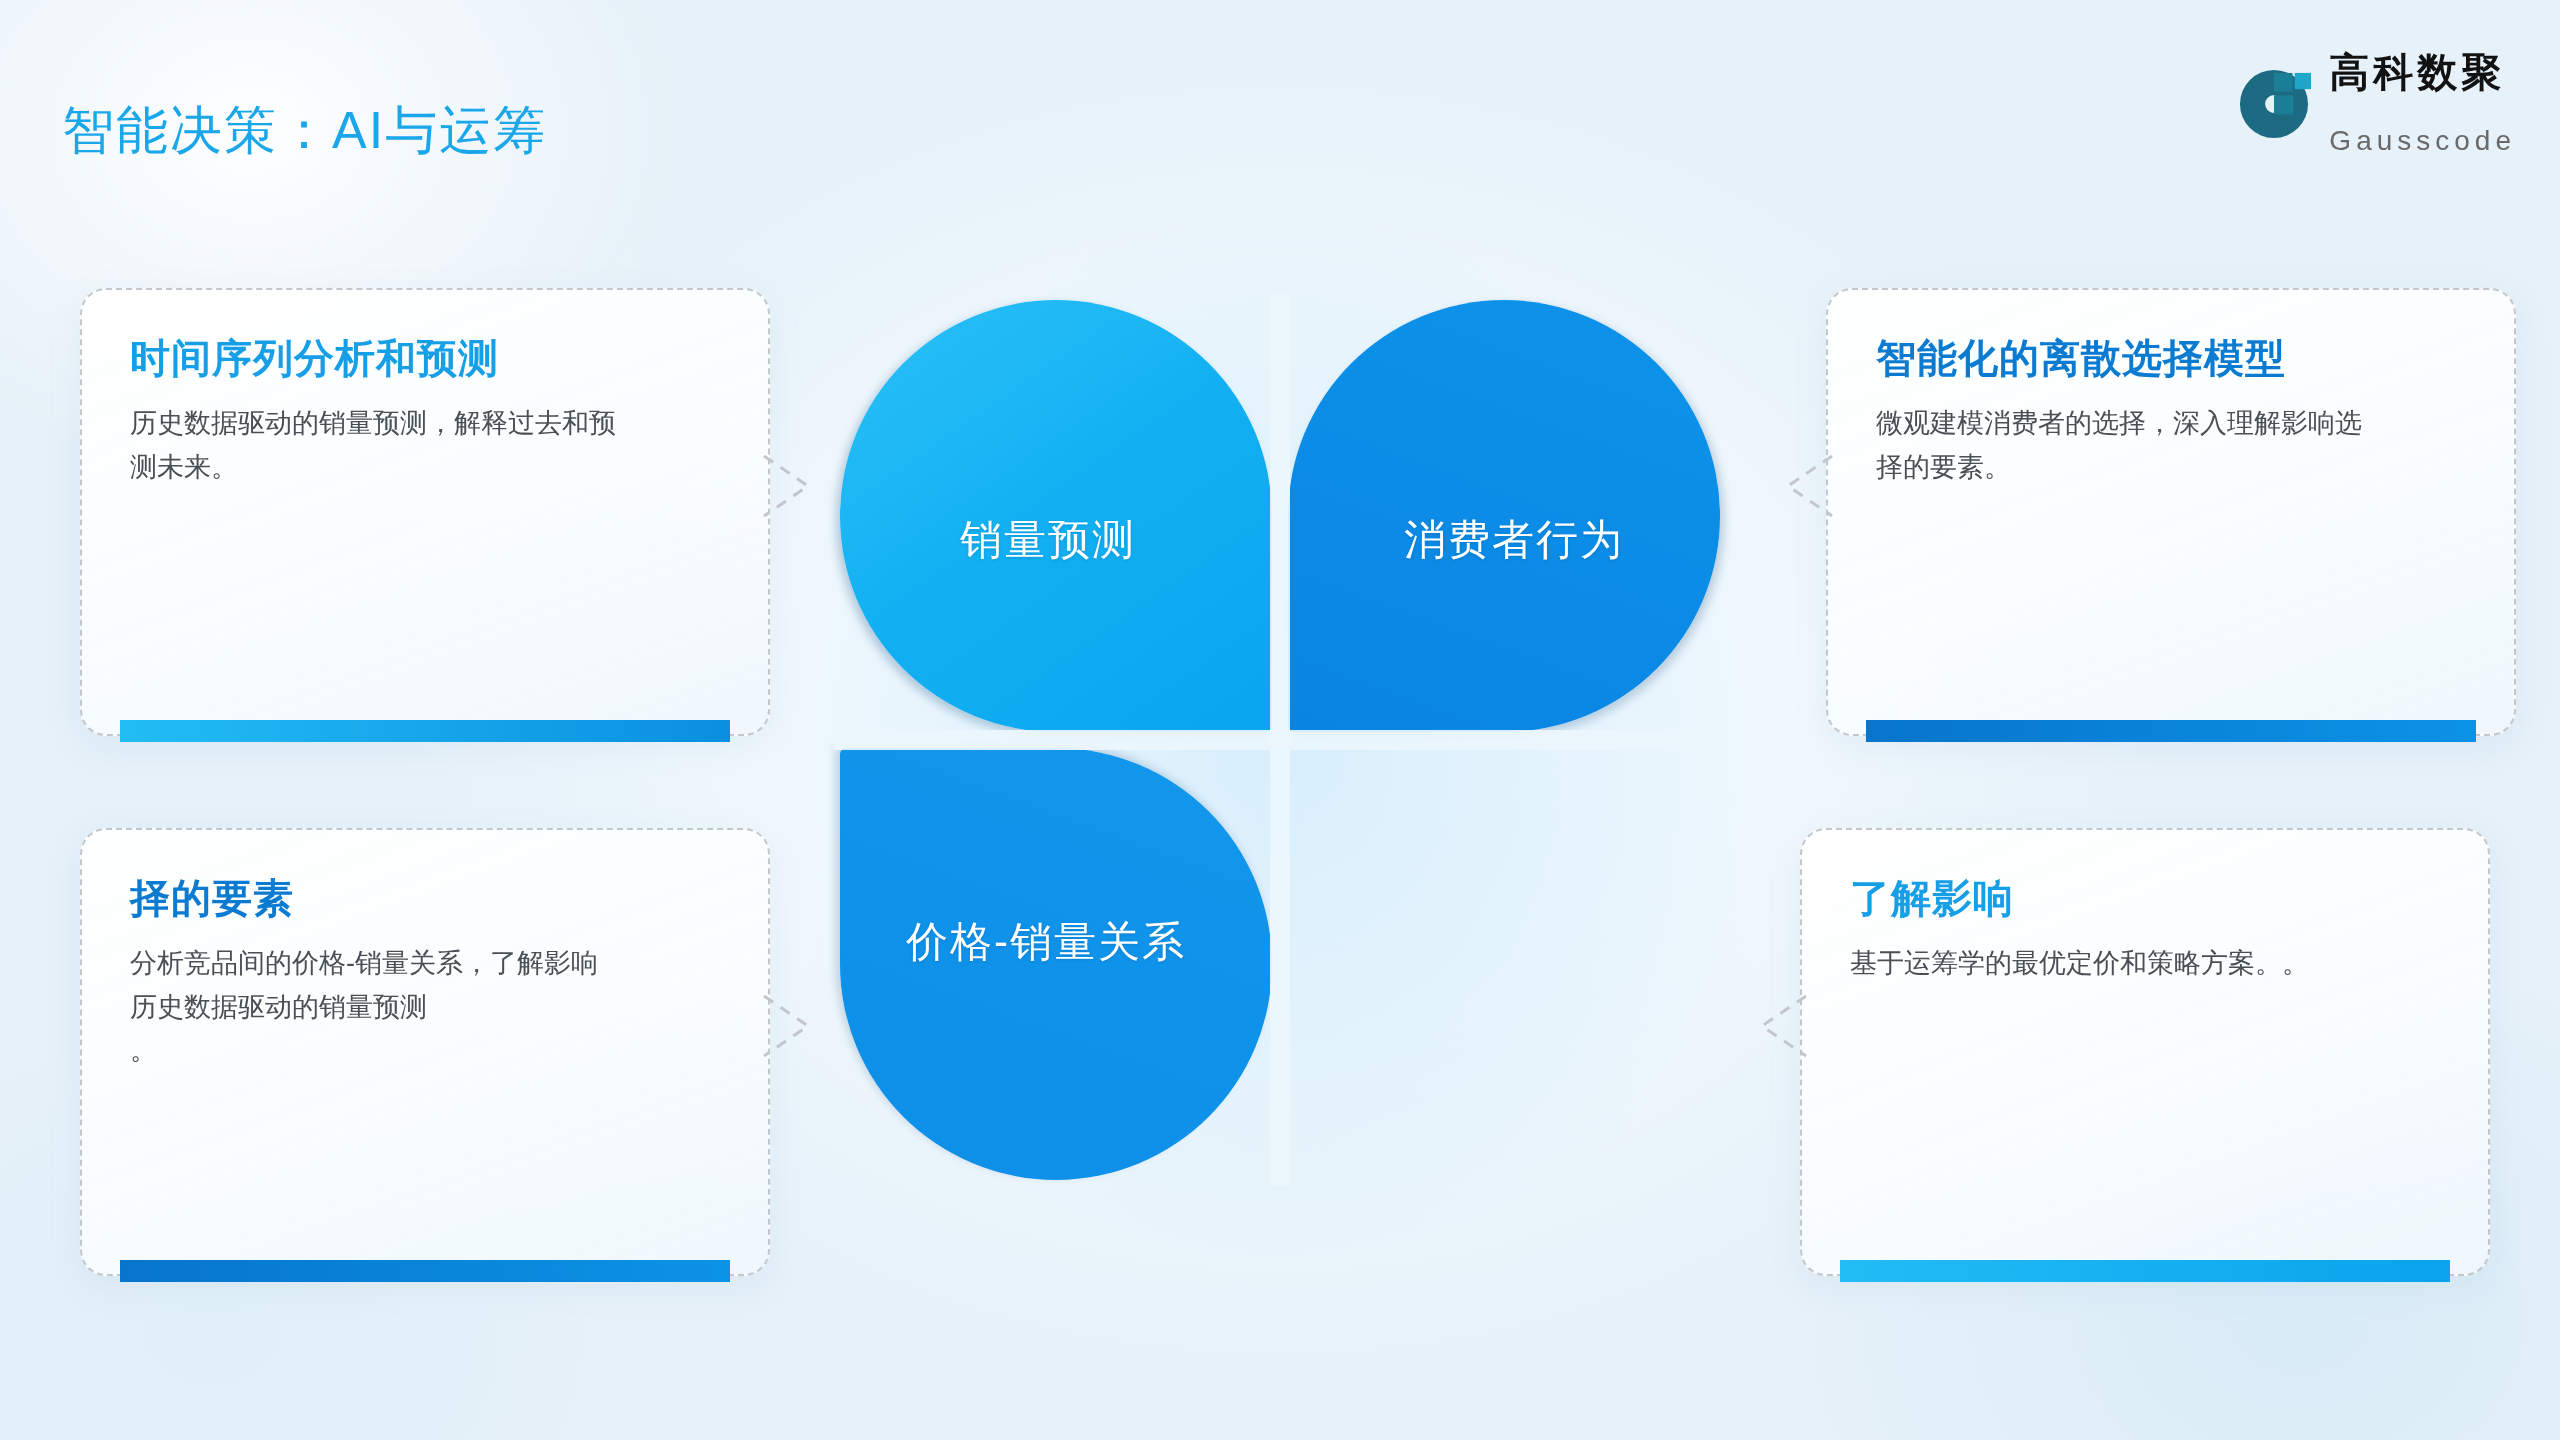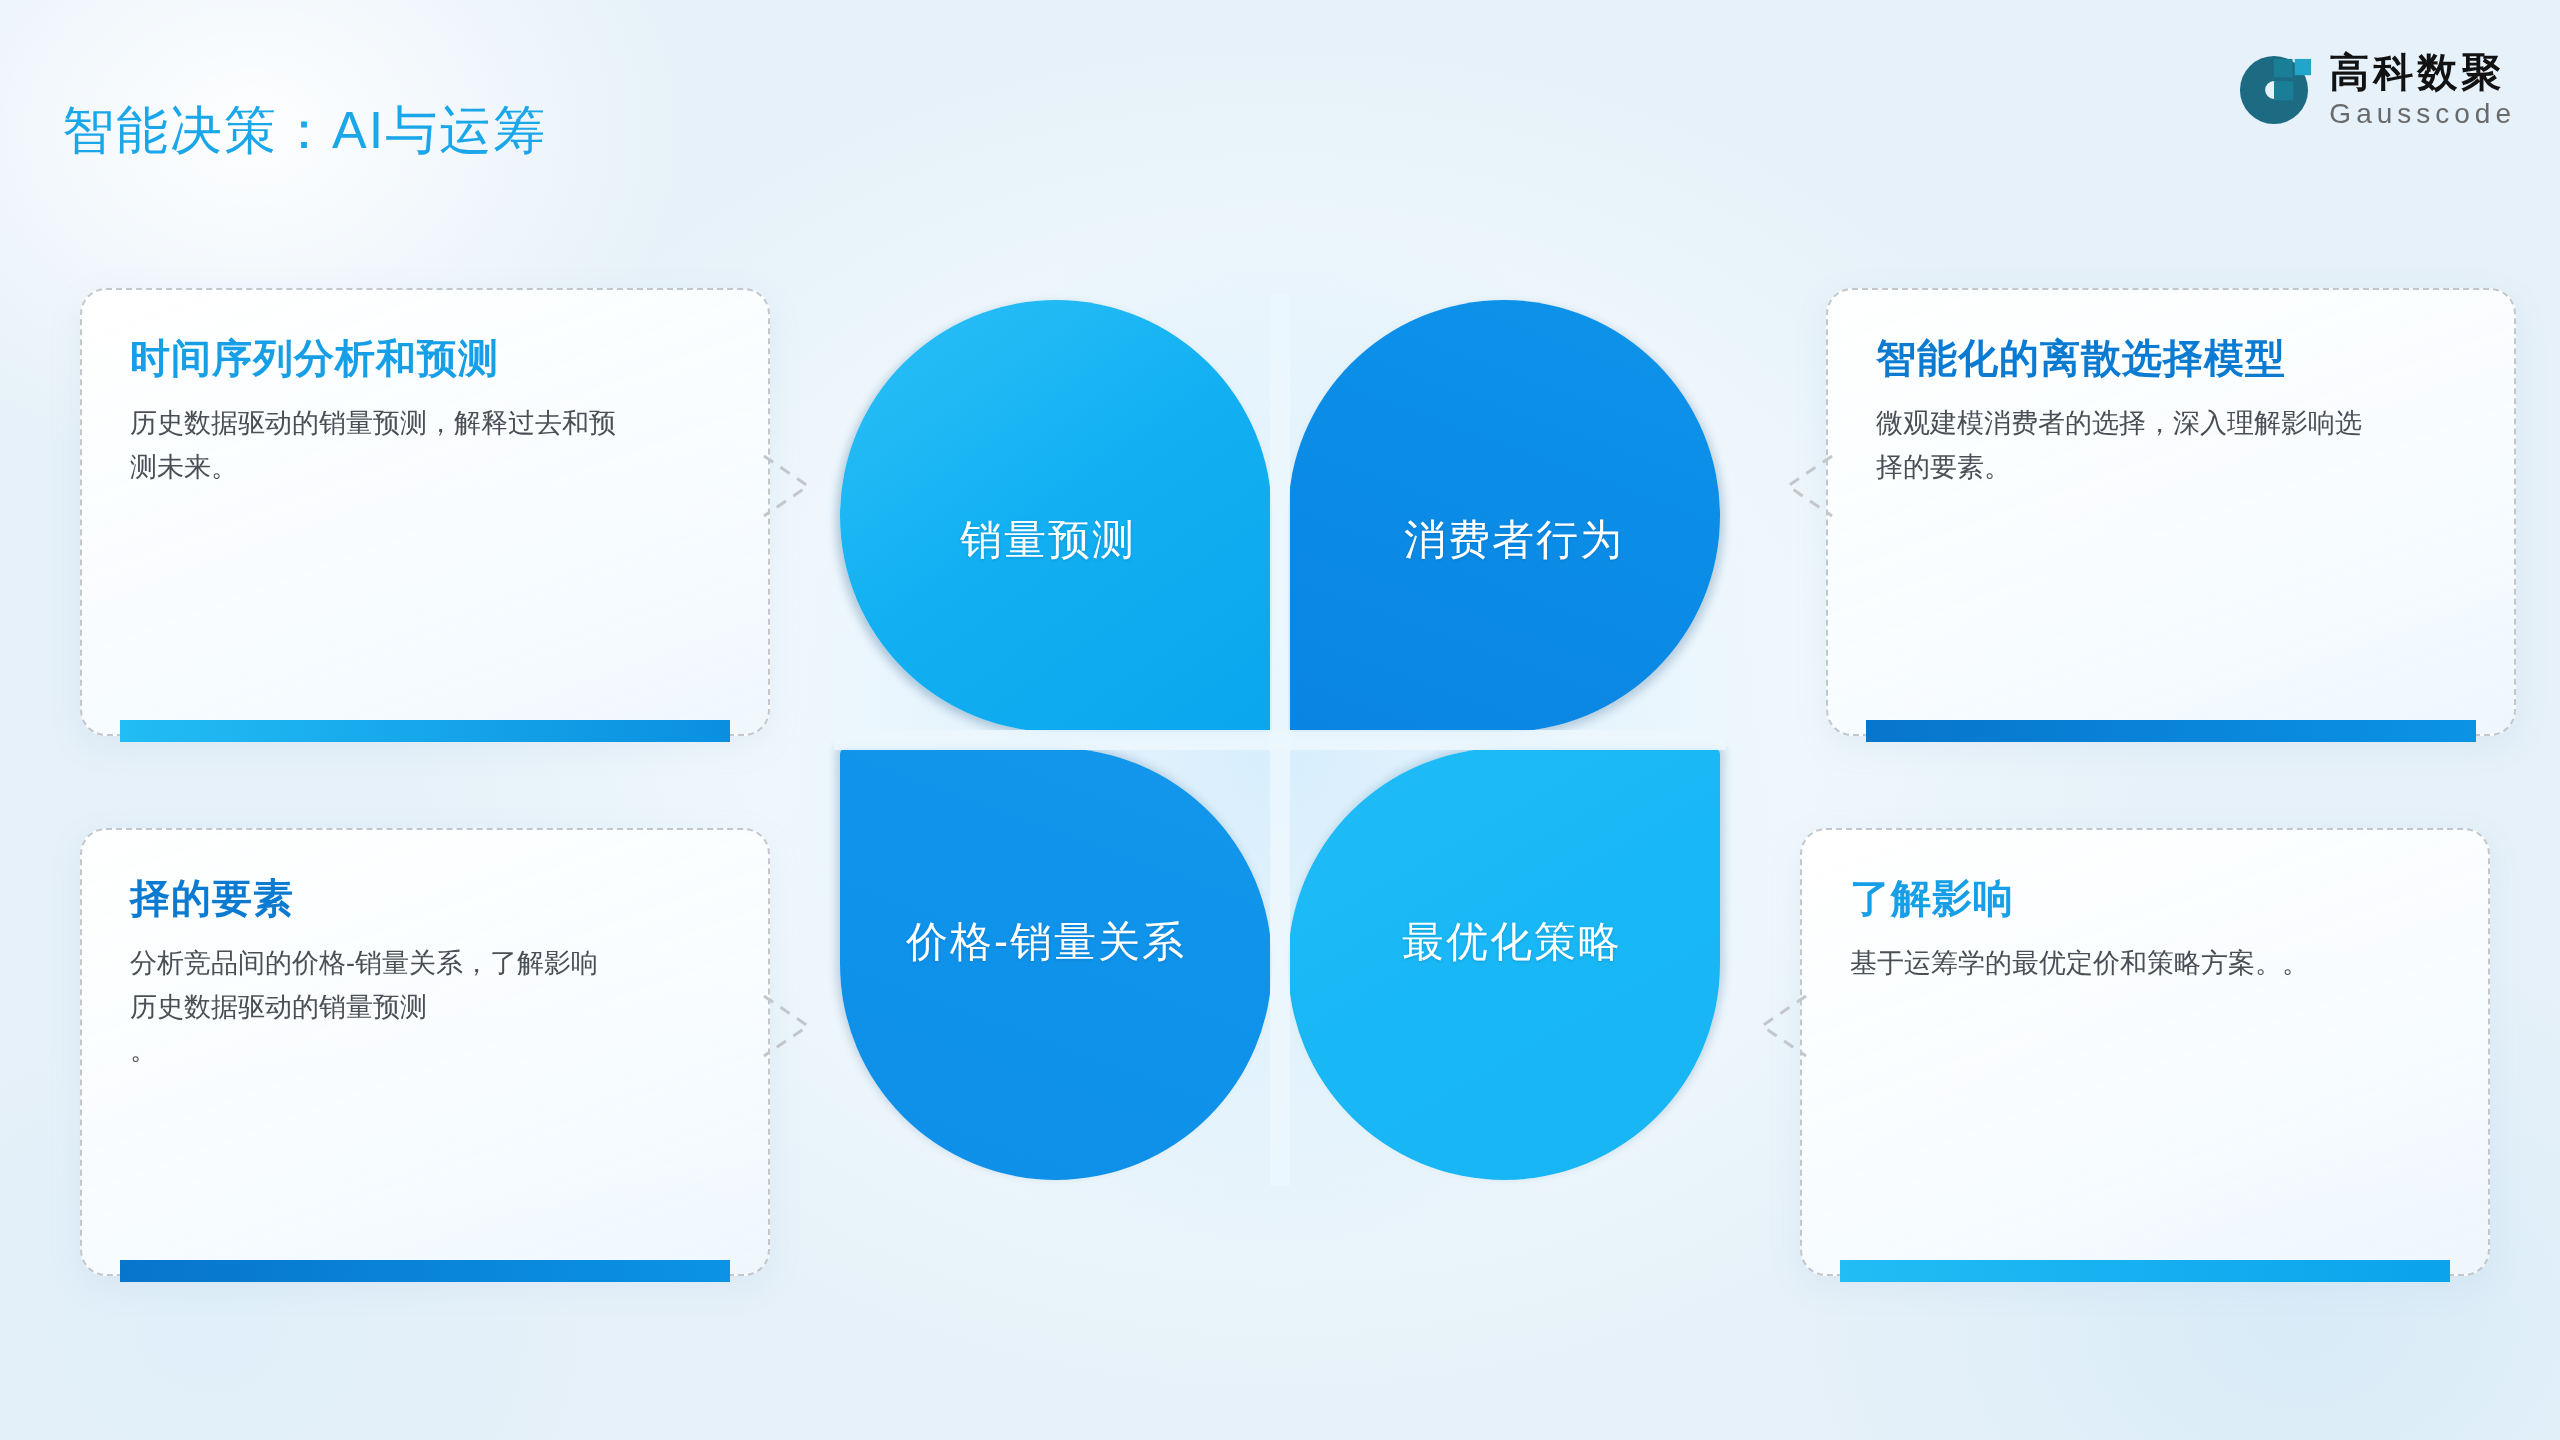--- a/index.html
+++ b/index.html
@@ -46,21 +46,21 @@
 
   .logo {
     position: absolute;
     right: 44px;
     top: 52px;
     display: flex;
     align-items: center;
     gap: 18px;
   }
   .logo-mark { width: 74px; height: 74px; flex: 0 0 auto; }
-  .logo-text { display: flex; flex-direction: column; line-height: 1; }
+  .logo-text { display: flex; flex-direction: column; line-height: 1; gap: 27px; }
   .logo-cn {
     font-size: 40px;
     font-weight: bold;
     color: #121212;
     letter-spacing: 4px;
   }
   .logo-en {
     margin-top: 8px;
     font-size: 28px;
     color: #6a6a6a;
@@ -230,23 +230,20 @@
 
     <div class="petal petal-tr">
       <span>消费者行为</span>
     </div>
     <div class="petal petal-tl">
       <span>销量预测</span>
     </div>
     <div class="petal petal-bl">
       <span>价格-销量关系</span>
     </div>
-    <div class="petal petal-br">
-      <span>最优化策略</span>
-    </div>
 
     <div class="petal-gap-v"></div>
     <div class="petal-gap-h"></div>
   </div>
 
   <div class="card card-tl">
     <div class="card-inner">
       <h2 class="card-title">时间序列分析和预测</h2>
       <p class="card-body">历史数据驱动的销量预测，解释过去和预
 测未来。</p>

